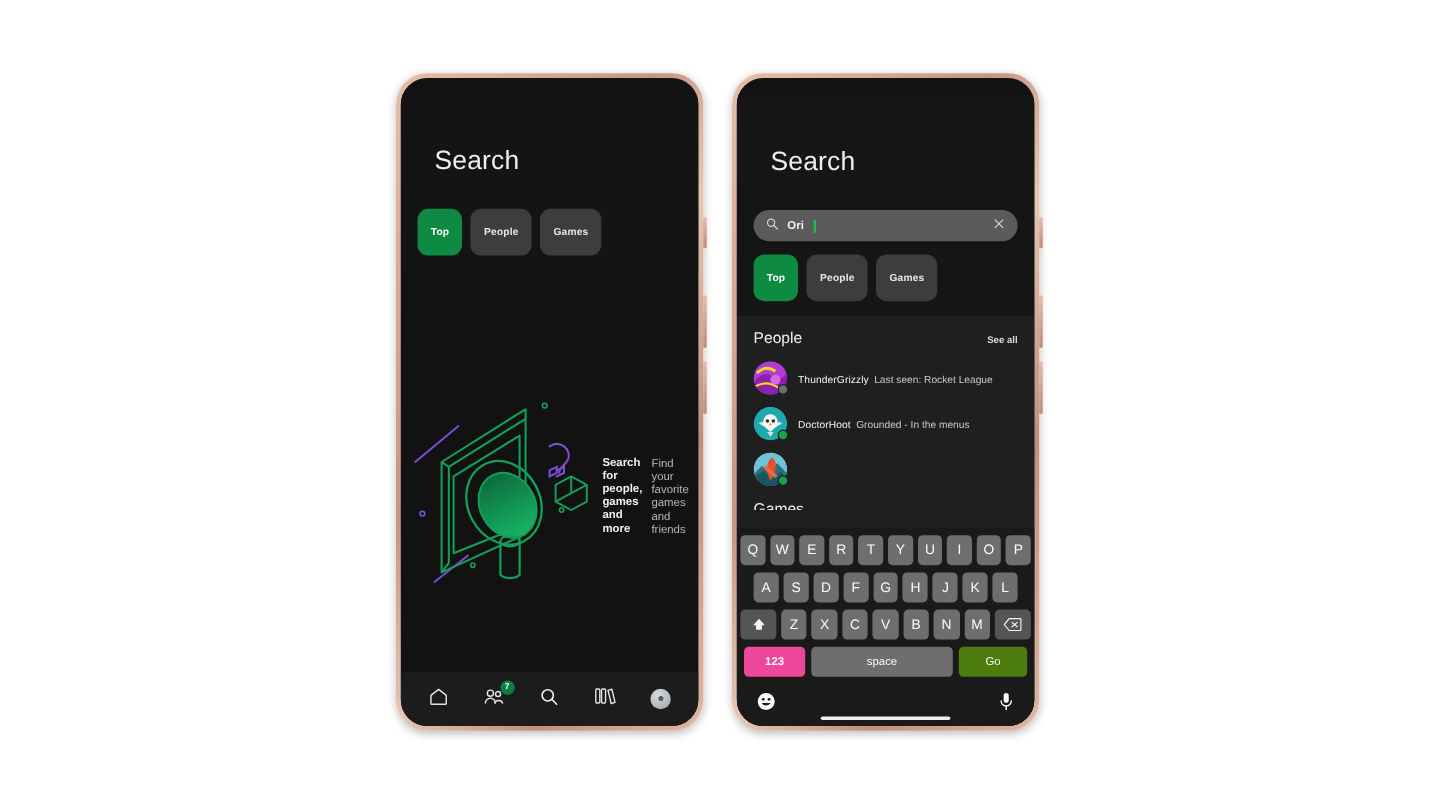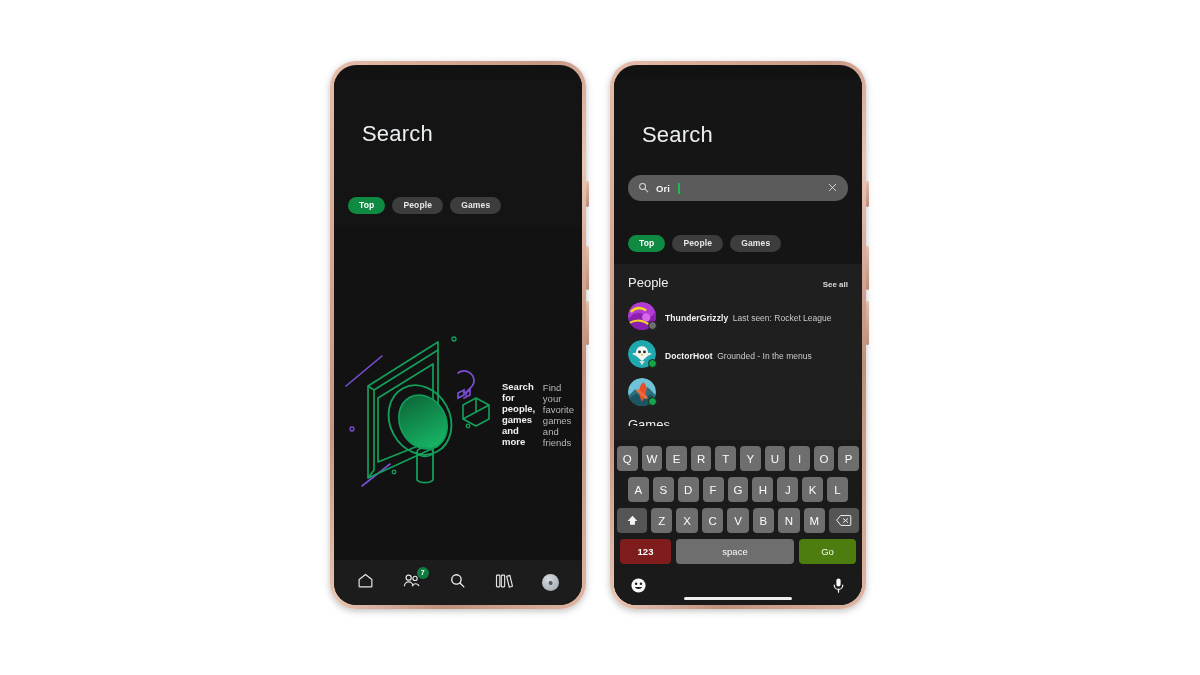--- a/index.html
+++ b/index.html
@@ -57,23 +57,23 @@
   }
   .sb-mag{flex:0 0 auto;display:block;}
   .sb-ph{color:#cfcfcf;font-size:9px;font-weight:bold;letter-spacing:.1px;}
   .sb-val{color:#f2f2f2;font-size:9.5px;font-weight:bold;letter-spacing:.1px;position:relative;}
   .caret{display:inline-block;width:1.5px;height:11px;background:#1db954;margin-left:1px;vertical-align:-2px;}
   .sb-clear{margin-left:auto;flex:0 0 auto;cursor:pointer;}
 
   .chips{display:flex;gap:7px;margin-top:11px;}
   .chip{
     height:17px;line-height:17px;
-    padding:0 11px;border-radius:9px;
+    padding:11px 11px;border-radius:9px;
     background:#3d3d3d;color:#e8e8e8;
-    font-size:8.5px;font-weight:bold;letter-spacing:.15px;margin-top:23px;
+    font-size:8.5px;font-weight:bold;letter-spacing:.15px;
   }
   .chip.active{background:#0e8a42;color:#ffffff;}
 
   
   .empty{
     position:relative;height:calc(100% - 168px);
     display:flex;flex-direction:row;align-items:center;
   }
   .illus{margin-top:4px;}
   .e-title{color:#f2f2f2;font-size:9.5px;font-weight:bold;margin-top:4px;}
@@ -115,42 +115,42 @@
   .av-wrap{position:relative;flex:0 0 auto;}
   .av{width:28px;height:28px;border-radius:50%;overflow:hidden;display:block;}
   .pres{
     position:absolute;right:-1px;bottom:0px;
     width:7px;height:7px;border-radius:50%;
     border:1.5px solid #1f1f1f;box-sizing:content-box;
   }
   .pres.online{background:#17a34a;}
   .pres.offline{background:#6e6e6e;}
   .pmeta{min-width:0;}
-  .pname{color:#f3f3f3;font-size:8.5px;font-weight:bold;letter-spacing:.1px;}
+  .pname{color:#f3f3f3;font-size:8.5px;font-weight:normal;letter-spacing:.1px;}
   .pstat{color:#c9c9c9;font-size:8.5px;margin-top:2px;white-space:nowrap;overflow:hidden;}
   .sec-title.cut{display:block;padding:6px 14px 0 14px;height:9px;overflow:hidden;}
 
   
   .kb{
     position:absolute;left:0;right:0;bottom:0;
     background:#1a1a1a;
     padding:6px 3px 0 3px;box-sizing:border-box;
   }
   .krow{display:flex;justify-content:center;gap:4px;margin-bottom:6px;}
   .key{
     background:#6e6e6e;color:#fbfbfb;
     border-radius:4px;
     height:25px;min-width:19px;
     display:flex;align-items:center;justify-content:center;
     font-size:11.5px;font-weight:400;
     flex:1 1 0;
   }
   .krow.r2{padding:0 11px;}
   .key.wide{flex:0 0 30px;background:#555555;}
-  .key.num{flex:0 0 51px;background:#7f1d1d;font-size:9.5px;font-weight:bold;}
+  .key.num{flex:0 0 51px;background:#ec4899;font-size:9.5px;font-weight:bold;}
   .key.space{flex:1 1 auto;background:#6e6e6e;font-size:9.5px;}
   .key.go{flex:0 0 57px;background:#4d7c0f;font-size:9.5px;}
   .krow.r4{gap:5px;padding:0 3px;margin-bottom:5px;}
   .kbbar{
     height:36px;display:flex;align-items:center;justify-content:space-between;
     padding:0 13px;
   }
   .homebar{
     position:absolute;left:50%;transform:translateX(-50%);
     bottom:5px;width:108px;height:3px;border-radius:2px;background:#efefef;

